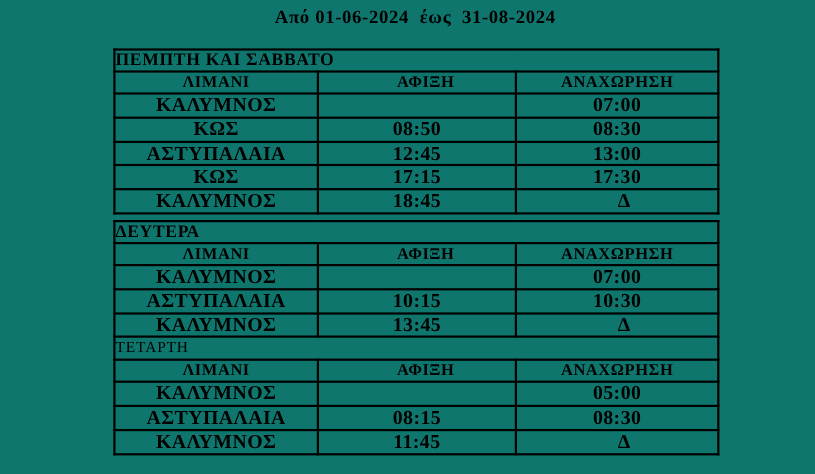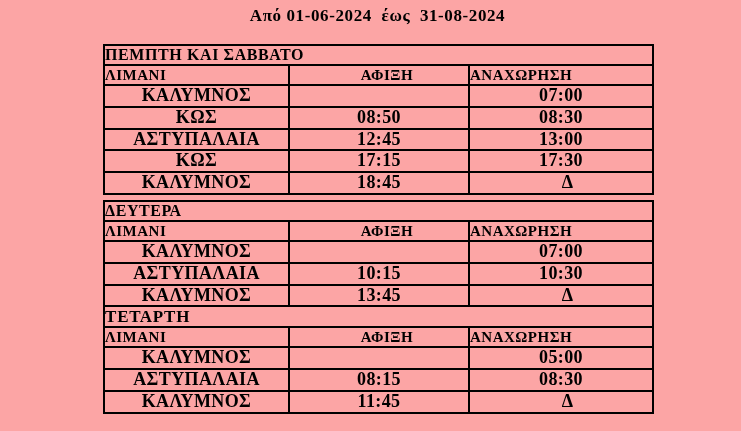--- a/index.html
+++ b/index.html
@@ -1,20 +1,20 @@
 <!DOCTYPE html>
 <html><head>
 <meta charset="utf-8">
 <style>
   html, body { margin: 0; padding: 0; background: #ffffff; }
   .page {
     position: relative;
     width: 741px;
     height: 431px;
-    background: #fca5a5;
+    background: #0f766e;
     color: #000000;
     font-family: "Liberation Serif", serif;
     overflow: hidden;
   }
   .content {
     position: absolute;
     left: 103px;
     top: 0;
     width: 549px;
     height: 431px;
@@ -57,31 +57,31 @@
     letter-spacing: 0.6px;
   }
   .row-day td {
     height: 18px;
     text-align: left;
     font-weight: bold;
     font-size: 16px;
     letter-spacing: 0.6px;
   }
   .row-day.light td {
-    font-weight: bold;
-    font-size: 17px;
+    font-weight: normal;
+    font-size: 14px;
     letter-spacing: 0.8px;
     height: 19px;
   }
   .row-head td {
     height: 18px;
     font-weight: bold;
     font-size: 15px;
     letter-spacing: 0.5px;
-    text-align: left;
+    text-align: center;
     padding-left: 8px;
   }
   .row-head td.center { text-align: center; padding-left: 16px; }
   .row-data td {
     height: 13px;
     font-weight: bold;
     font-size: 18px;
     letter-spacing: 0.4px;
     text-align: center;
     padding-left: 8px;

